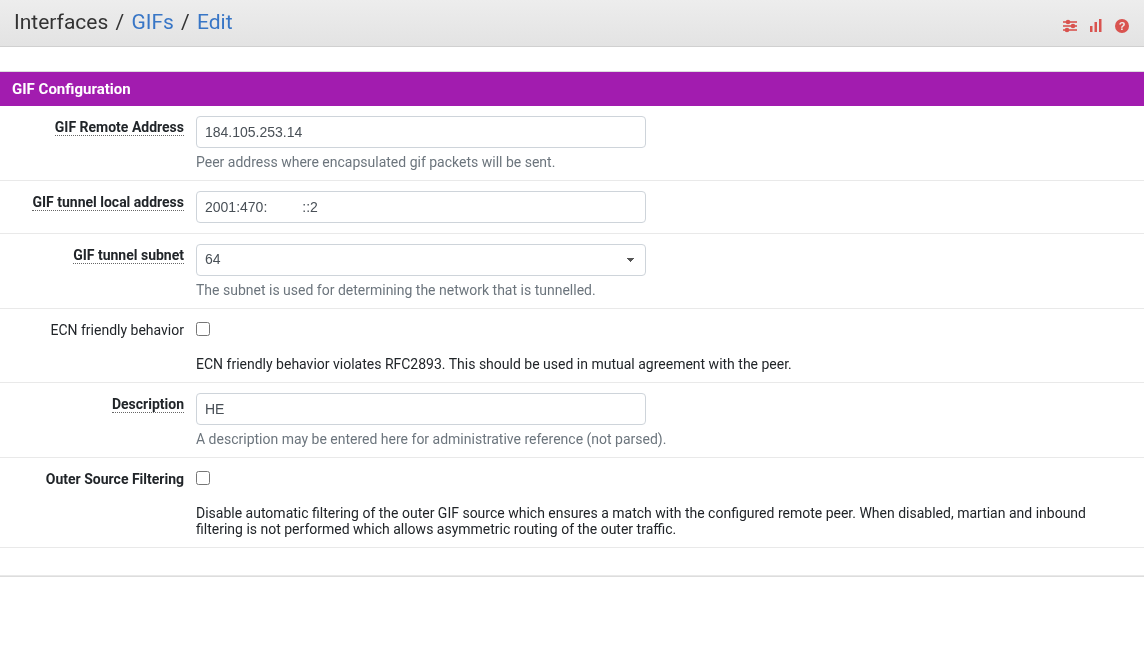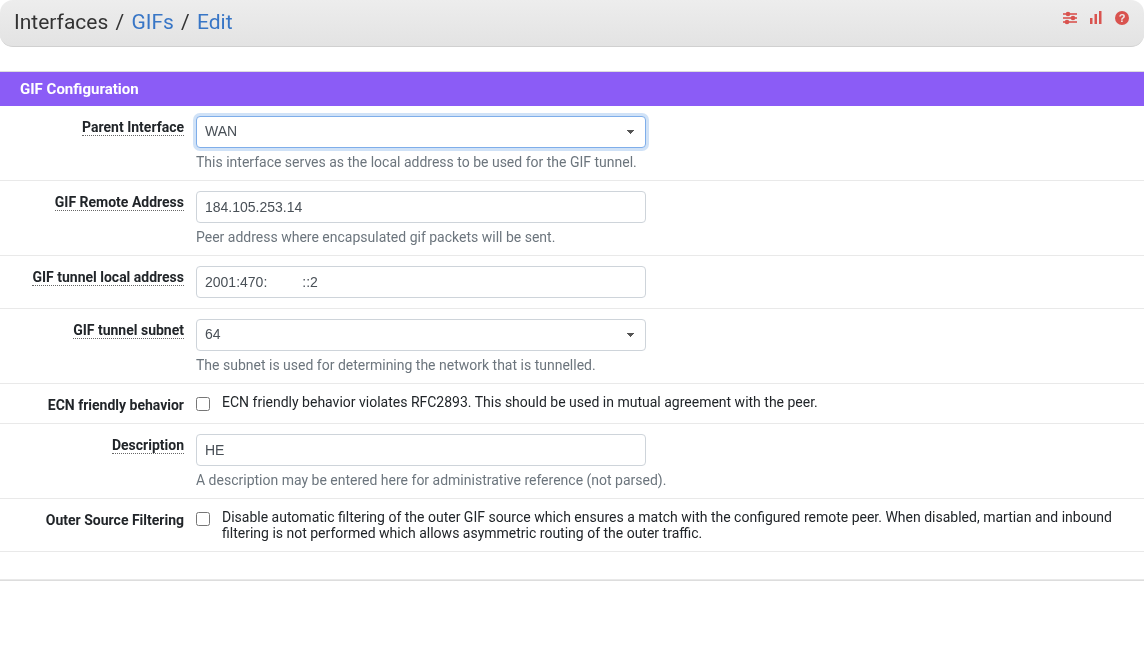--- a/index.html
+++ b/index.html
@@ -8,45 +8,44 @@
     font-size: 14px;
     color: #212529;
     background: #fff;
     width: 1144px;
   }
   .breadcrumb-bar {
     background: linear-gradient(#ededed, #e3e3e3);
     border-bottom: 1px solid #d0d0d0;
     padding: 10px 14px 12px 14px;
     display: flex;
-    align-items: flex-start;
+    align-items: flex-end;
     justify-content: space-between;
-    border-radius: 13px;
   }
   .breadcrumb {
     font-size: 21px;
     font-weight: 400;
   }
   .breadcrumb .sep { color: #333; margin: 0 2px; }
   .breadcrumb a { color: #3876c6; text-decoration: none; }
   .breadcrumb .current { color: #333; }
 
   .header-icons { display: flex; gap: 10px; align-items: center; }
   .header-icons .hicon { color: #d9534f; width: 16px; height: 16px; display: inline-flex; }
   .header-icons .hicon svg { width: 100%; height: 100%; }
 
   .panel {
     margin: 24px 0 0 0;
     border-top: 1px solid #ddd;
     border-bottom: 1px solid #ddd;
   }
   .panel-heading {
-    background: #8b5cf6;
+    background: #a21caf;
     color: #fff;
-    padding: 8px 20px;
+    padding: 8px 12px;
     font-size: 15px;
     font-weight: 700;
   }
   .form-row {
     display: flex;
     border-bottom: 1px solid #e9e9e9;
     padding: 10px 0;
   }
   .form-row:last-child { border-bottom: none; }
   .form-label {
@@ -95,21 +94,22 @@
     outline: none;
   }
   .help-text {
     color: #6c757d;
     font-size: 14px;
     margin-top: 6px;
   }
   .checkbox-row {
     display: flex;
     align-items: flex-start;
-    gap: 12px;
+    gap: 20px;
+    flex-direction: column;
   }
   .checkbox-row input[type="checkbox"] {
     margin-top: 3px;
     width: 14px; height: 14px;
   }
   .checkbox-label { font-size: 14px; color: #212529; flex: 1; }
 
   .empty-row { height: 28px; border-bottom: 1px solid #e9e9e9; }
 </style>
 </head>
@@ -146,29 +146,20 @@
         <circle cx="8" cy="8" r="7"></circle>
         <text x="8" y="12" text-anchor="middle" font-size="11" font-weight="bold" fill="#ededed" font-family="Arial">?</text>
       </svg>
     </span>
   </div>
 </div>
 
 <div class="panel">
   <div class="panel-heading">GIF Configuration</div>
 
-  <div class="form-row">
-    <div class="form-label"><span class="lbl-text">Parent Interface</span></div>
-    <div class="form-body">
-      <select class="form-select focused">
-        <option>WAN</option>
-      </select>
-      <div class="help-text">This interface serves as the local address to be used for the GIF tunnel.</div>
-    </div>
-  </div>
 
   <div class="form-row">
     <div class="form-label"><span class="lbl-text">GIF Remote Address</span></div>
     <div class="form-body">
       <input type="text" class="form-control" value="184.105.253.14" style="">
       <div class="help-text">Peer address where encapsulated gif packets will be sent.</div>
     </div>
   </div>
 
   <div class="form-row">
@@ -183,21 +174,21 @@
     <div class="form-label"><span class="lbl-text">GIF tunnel subnet</span></div>
     <div class="form-body">
       <select class="form-select">
         <option>64</option>
       </select>
       <div class="help-text">The subnet is used for determining the network that is tunnelled.</div>
     </div>
   </div>
 
   <div class="form-row">
-    <div class="form-label"><span style="font-weight:700;">ECN friendly behavior</span></div>
+    <div class="form-label"><span style="font-weight:400;">ECN friendly behavior</span></div>
     <div class="form-body">
       <div class="checkbox-row">
         <input type="checkbox" style="">
         <span class="checkbox-label">ECN friendly behavior violates RFC2893. This should be used in mutual agreement with the peer.</span>
       </div>
     </div>
   </div>
 
   <div class="form-row">
     <div class="form-label"><span class="lbl-text">Description</span></div>

